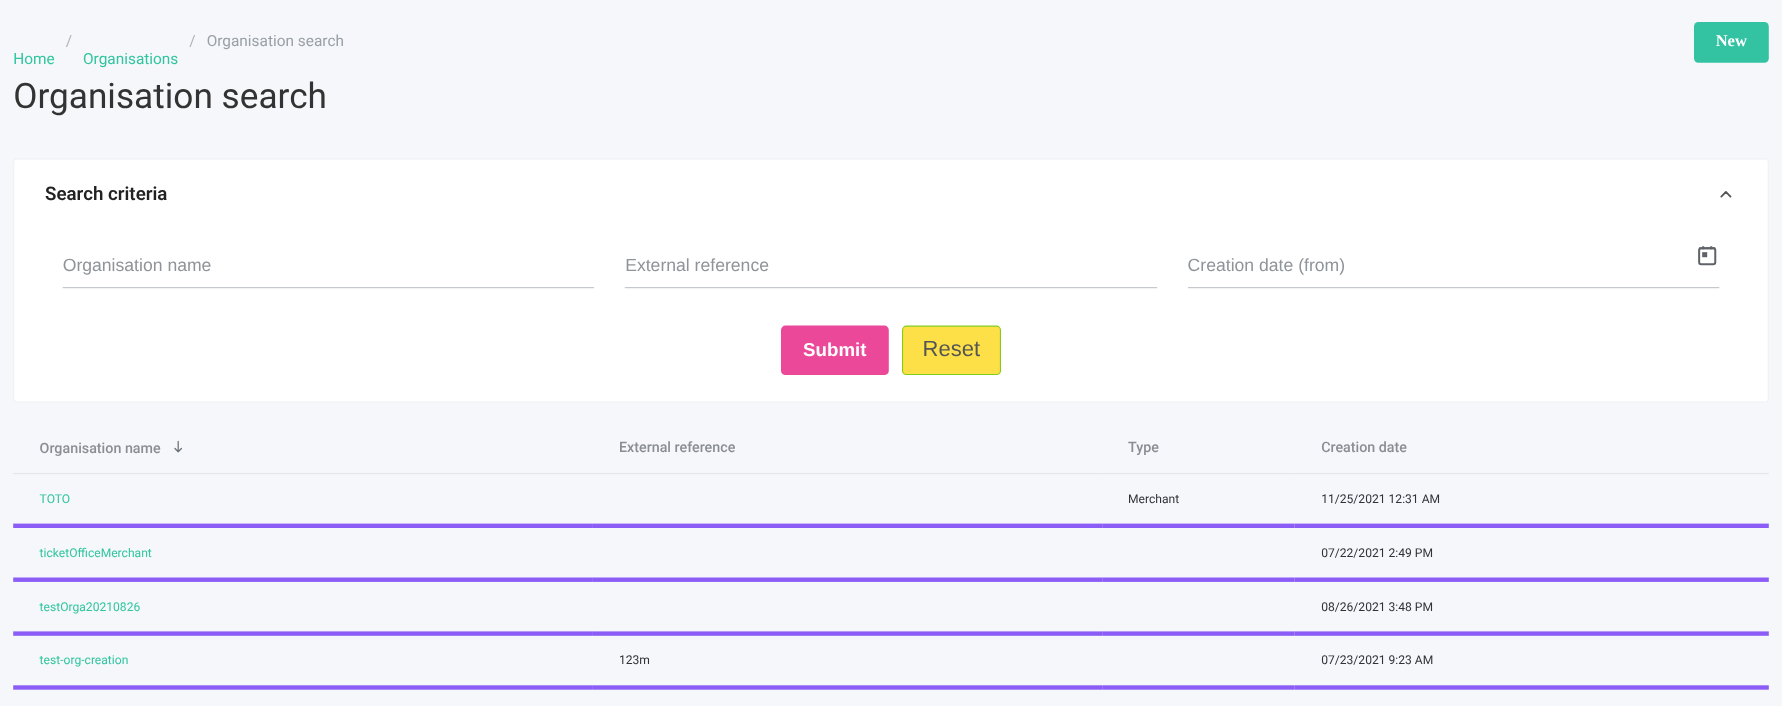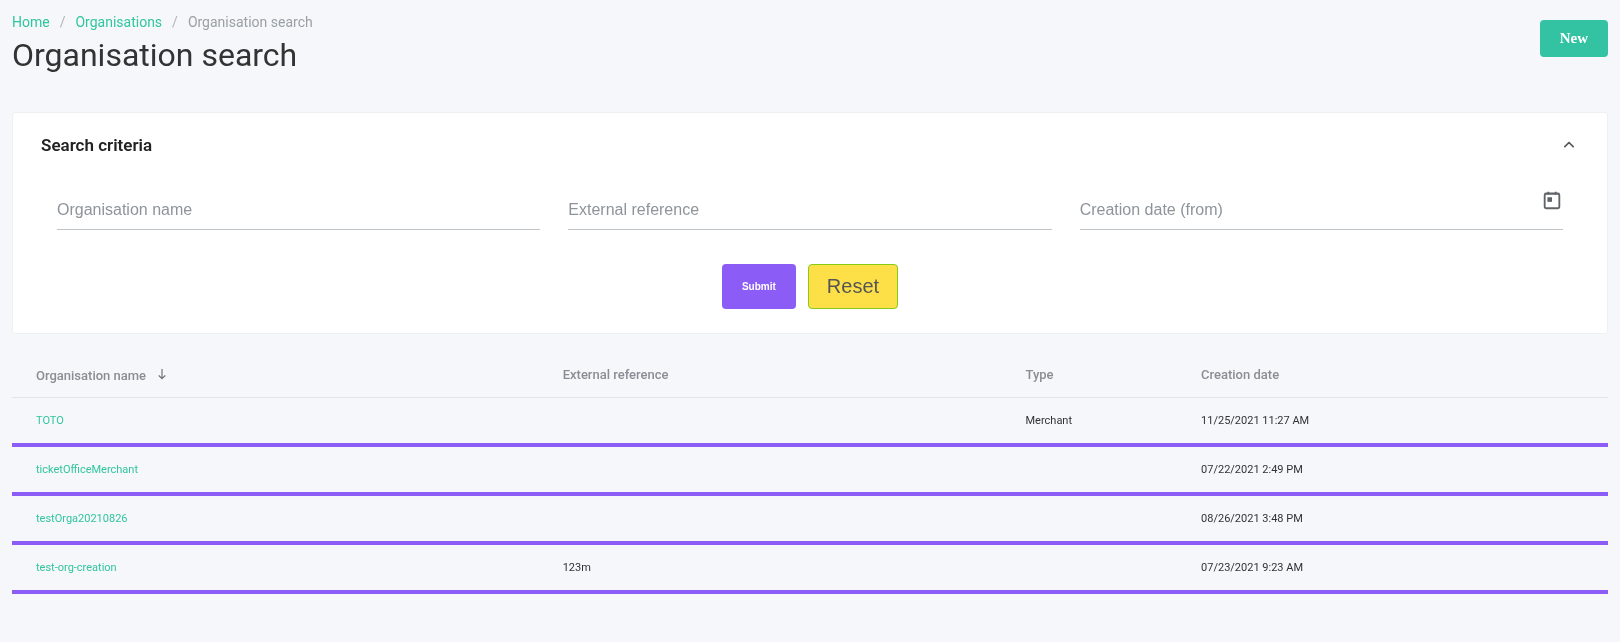--- a/index.html
+++ b/index.html
@@ -26,20 +26,21 @@
     font-size: 14px;
     color: #8a8e94;
     display: flex;
     align-items: center;
     gap: 10px;
     padding: 2px 0 6px 0;
   }
   .breadcrumb a {
     color: #31c5a0;
     text-decoration: none;
+    margin-top: 32px;
   }
   .breadcrumb .sep {
     color: #b0b5bb;
   }
   .breadcrumb .current {
     color: #9aa0a6;
   }
 
   .page-title {
     font-size: 32px;
@@ -122,25 +123,25 @@
     cursor: pointer;
   }
 
   .actions {
     display: flex;
     justify-content: center;
     gap: 12px;
     margin-top: 34px;
   }
   .btn-submit {
-    background: #8b5cf6;
+    background: #ec4899;
     color: #fff;
     border: none;
     font-weight: 600;
-    font-size: 10px;
+    font-size: 17px;
     padding: 10px 20px;
     border-radius: 4px;
     cursor: pointer;
   }
   .btn-reset {
     background: #fde047;
     color: #555;
     border: 1px solid #84cc16;
     font-weight: 500;
     font-size: 20px;
@@ -256,21 +257,21 @@
           <th class="col-ext">External reference</th>
           <th class="col-type">Type</th>
           <th class="col-date">Creation date</th>
         </tr>
       </thead>
       <tbody id="rows">
           <tr>
             <td><a href="#">TOTO</a></td>
             <td></td>
             <td>Merchant</td>
-            <td>11/25/2021 11:27 AM</td>
+            <td>11/25/2021 12:31 AM</td>
           </tr>
           <tr>
             <td><a href="#">ticketOfficeMerchant</a></td>
             <td></td>
             <td></td>
             <td>07/22/2021 2:49 PM</td>
           </tr>
           <tr>
             <td><a href="#">testOrga20210826</a></td>
             <td></td>

